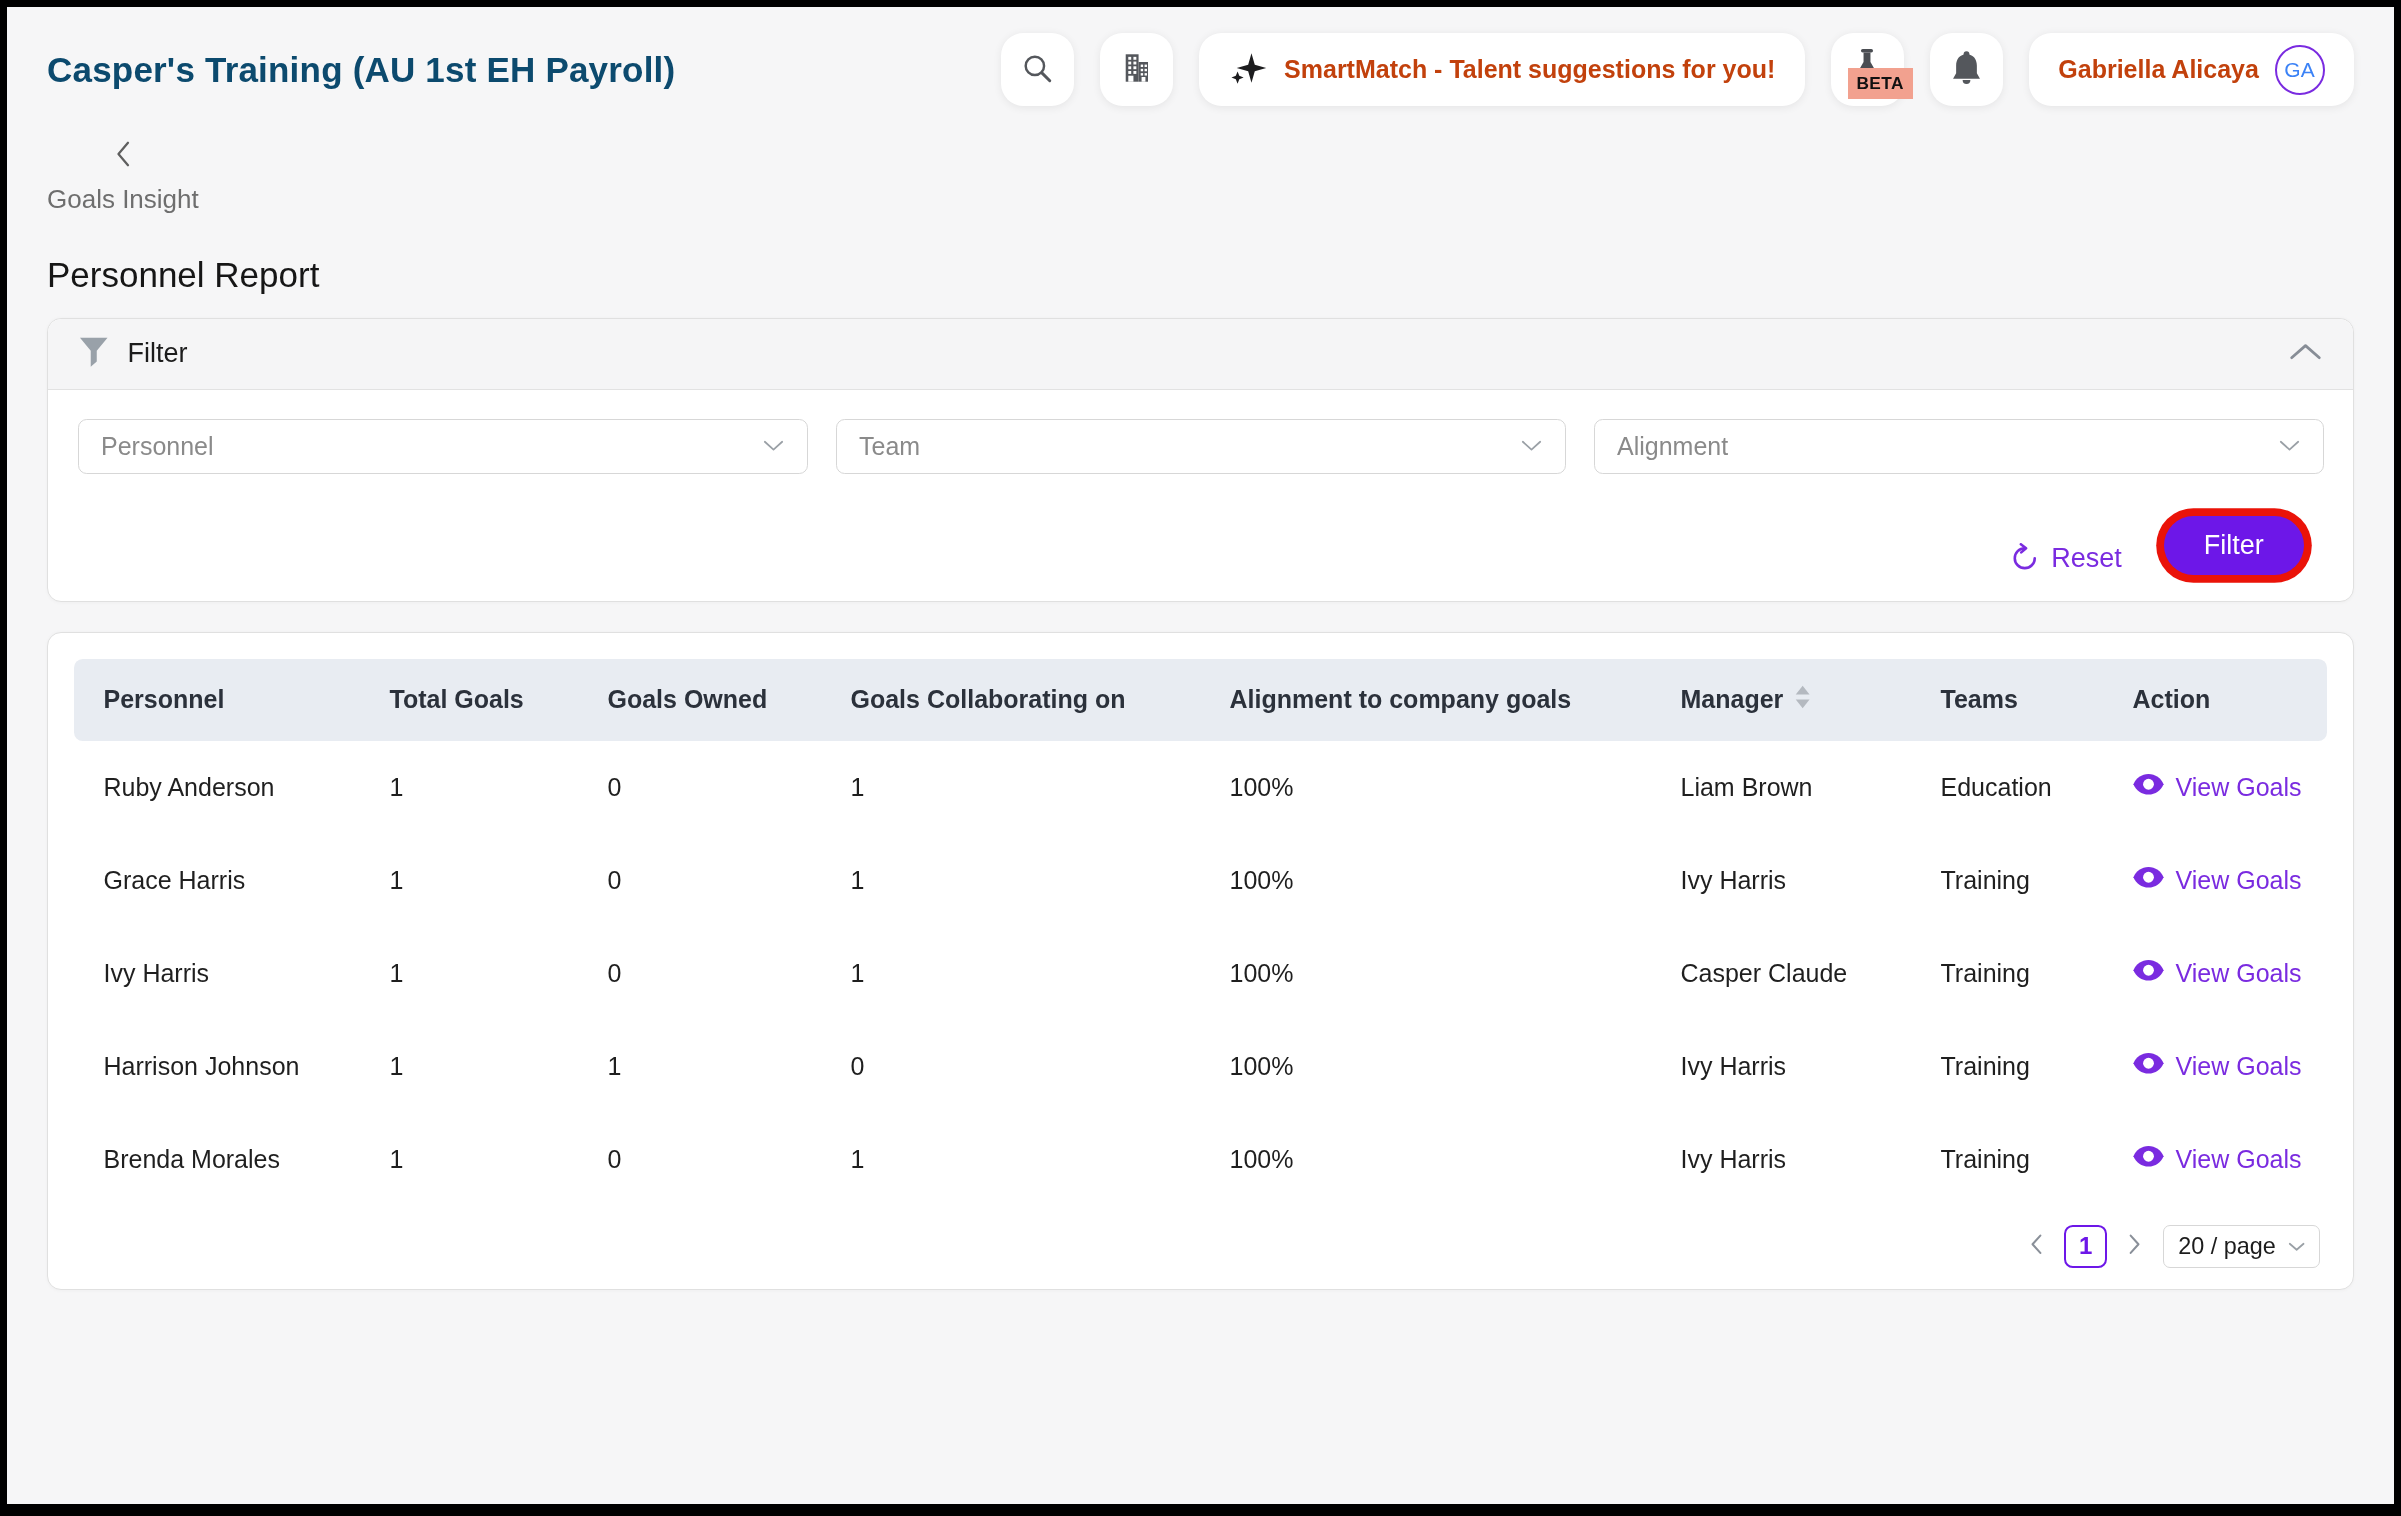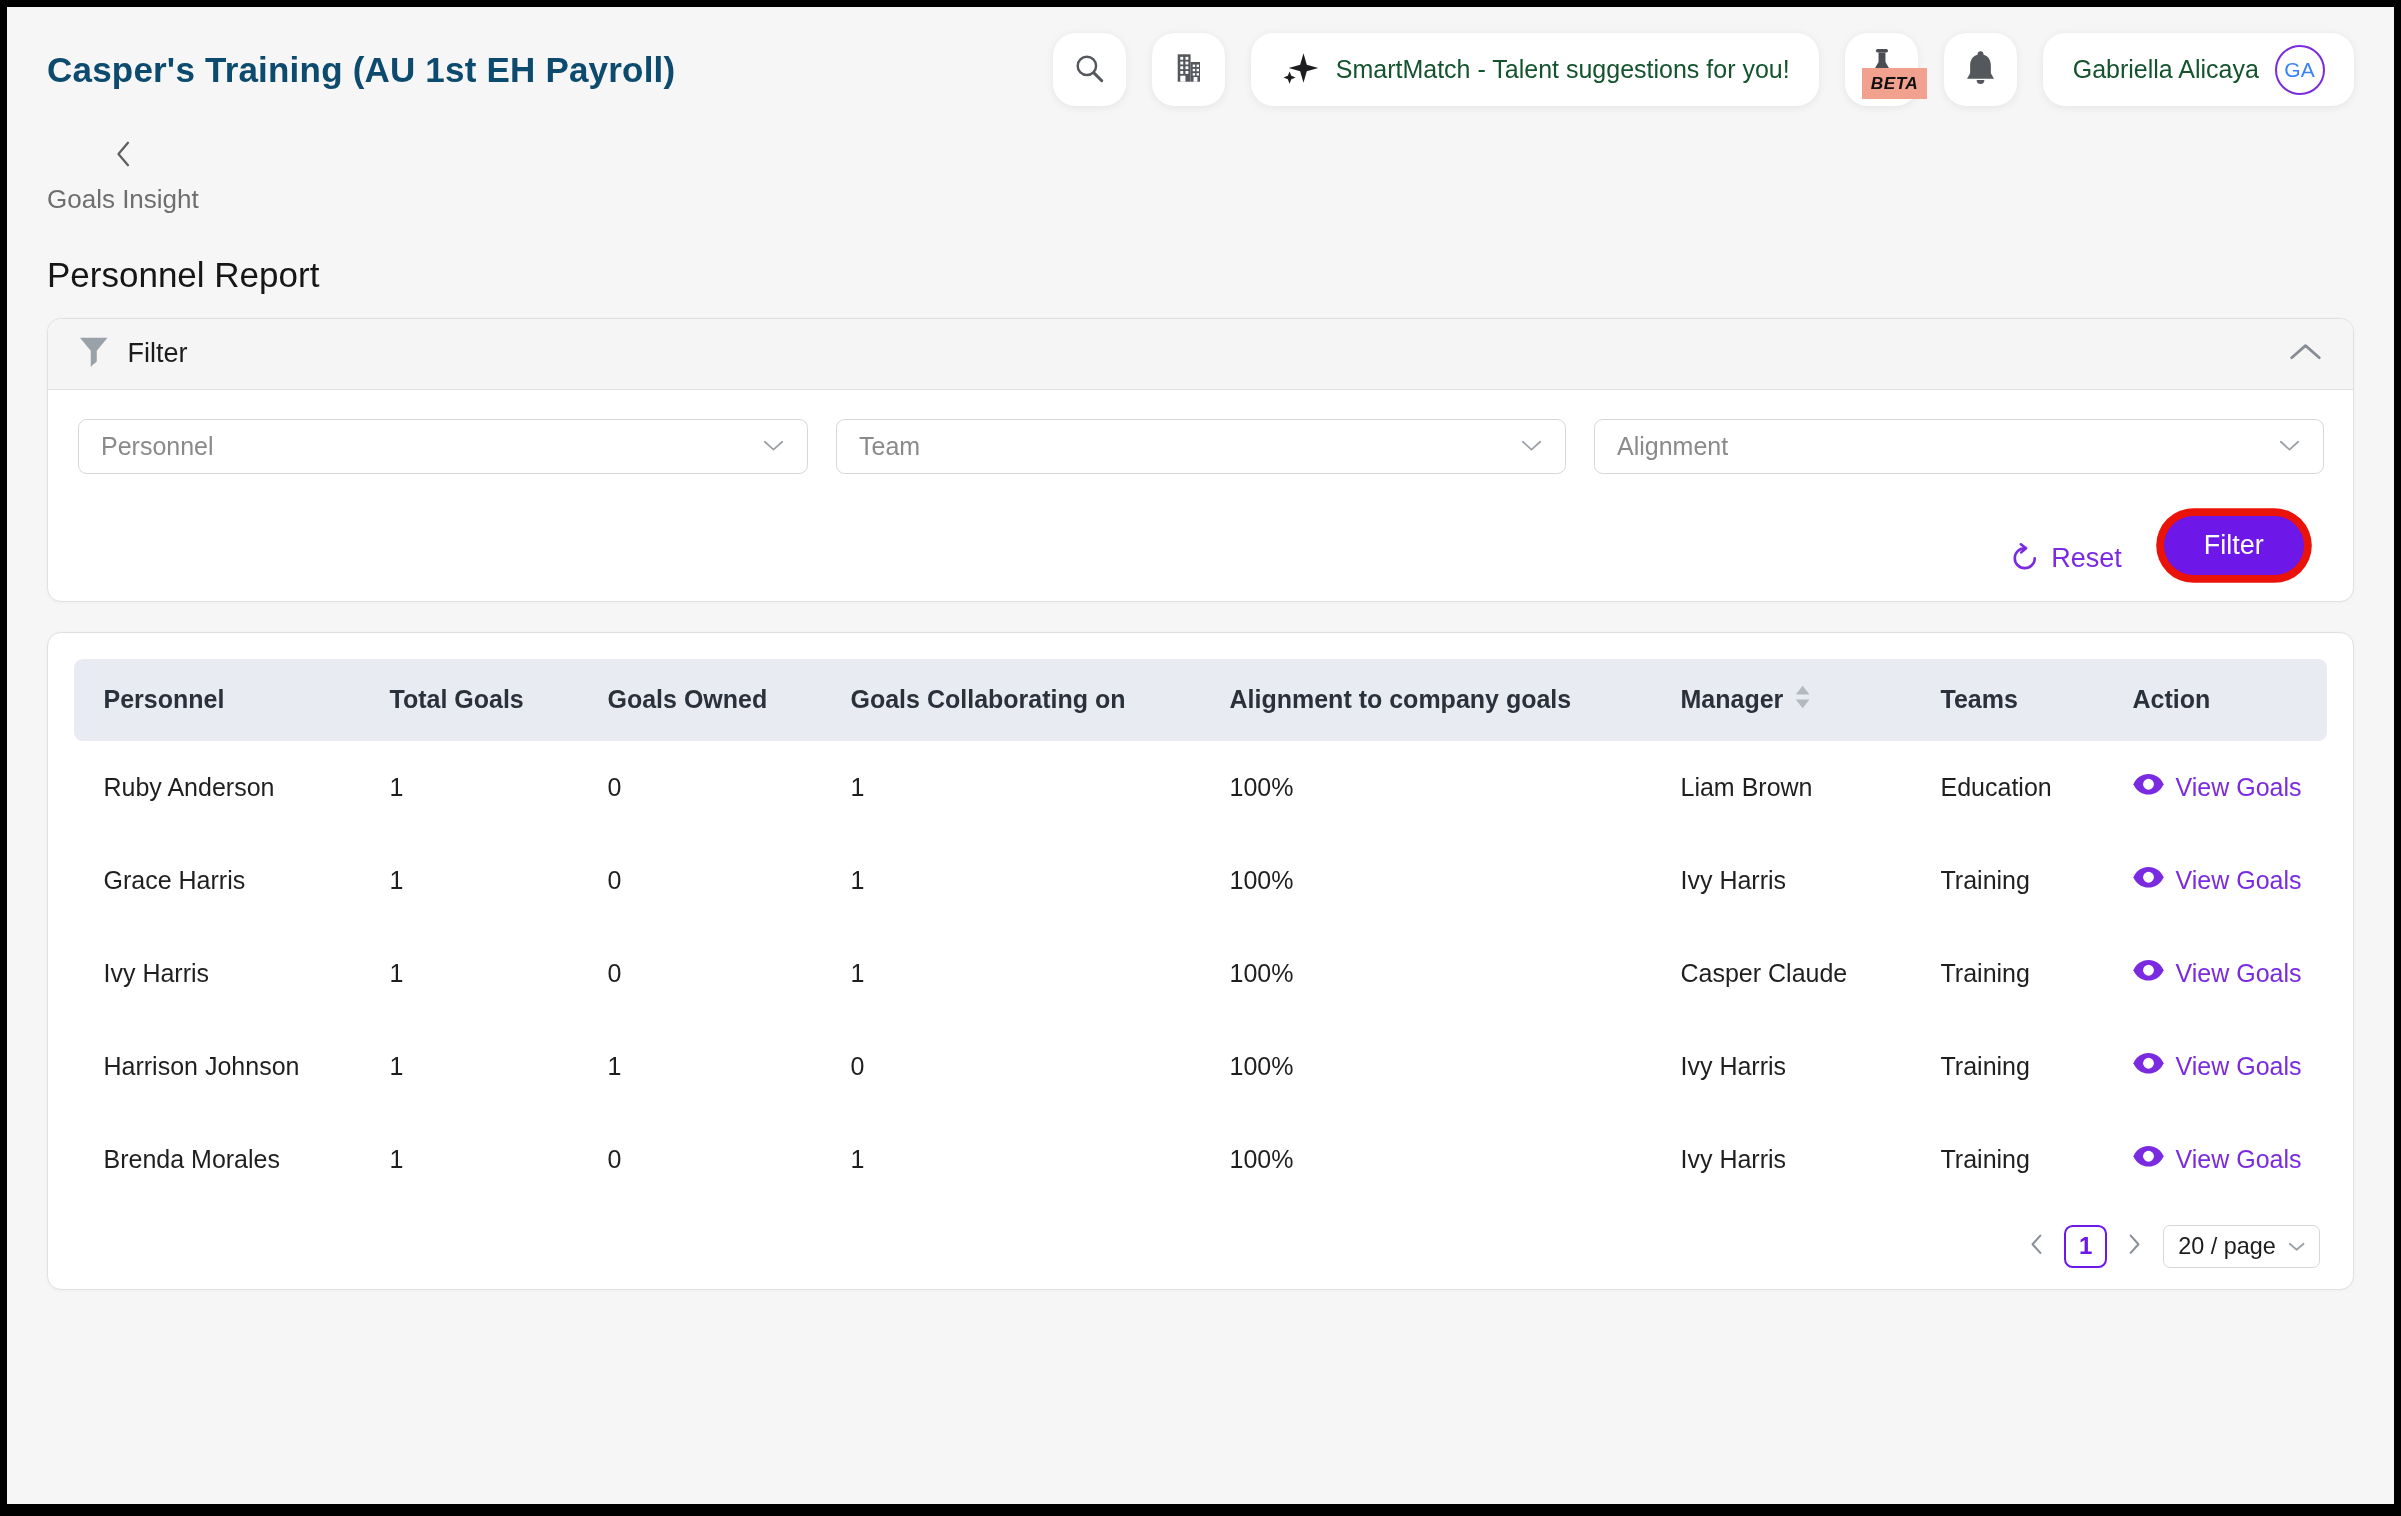--- a/index.html
+++ b/index.html
@@ -20,25 +20,25 @@
   .icon-btn {
     width:73px; height:73px; border-radius:22.5px; background:#fff; border:none;
     display:flex; align-items:center; justify-content:center;
     box-shadow:0 1.7px 8.7px rgba(0,0,0,.07); cursor:pointer; position:relative; flex:0 0 auto;
   }
   .pill {
     height:73px; background:#fff; border:none; border-radius:22.5px;
     display:flex; align-items:center; gap:15.6px; padding:0 29.5px;
     box-shadow:0 1.7px 8.7px rgba(0,0,0,.07); cursor:pointer; flex:0 0 auto;
   }
-  .pill .pill-label { font-size:25px; font-weight:400; color:#14532d; white-space:nowrap; }
+  .pill .pill-label { font-size:25px; font-weight:700; color:#c2410c; white-space:nowrap; }
   .beta-badge {
     position:absolute; right:-8.7px; bottom:7px;
     background:#F2A18F; color:#111; font-size:17.3px; font-weight:700;
-    padding:5.2px 8.7px; border-radius:0; letter-spacing:0.4px;font-style:italic;
+    padding:5.2px 8.7px; border-radius:0; letter-spacing:0.4px;
   }
   .avatar {
     width:50px; height:50px; border-radius:50%; border:2.6px solid #7A2BE0;
     color:#3b82f6; font-size:21px; font-weight:400;
     display:flex; align-items:center; justify-content:center;text-align:right;
   }
 
   
   .breadcrumb { margin-top:28px; display:flex; align-items:center; gap:14px; cursor:pointer; width:fit-content;flex-direction:column; }
   .breadcrumb-label { font-size:26px; color:#6e6e6e; }

